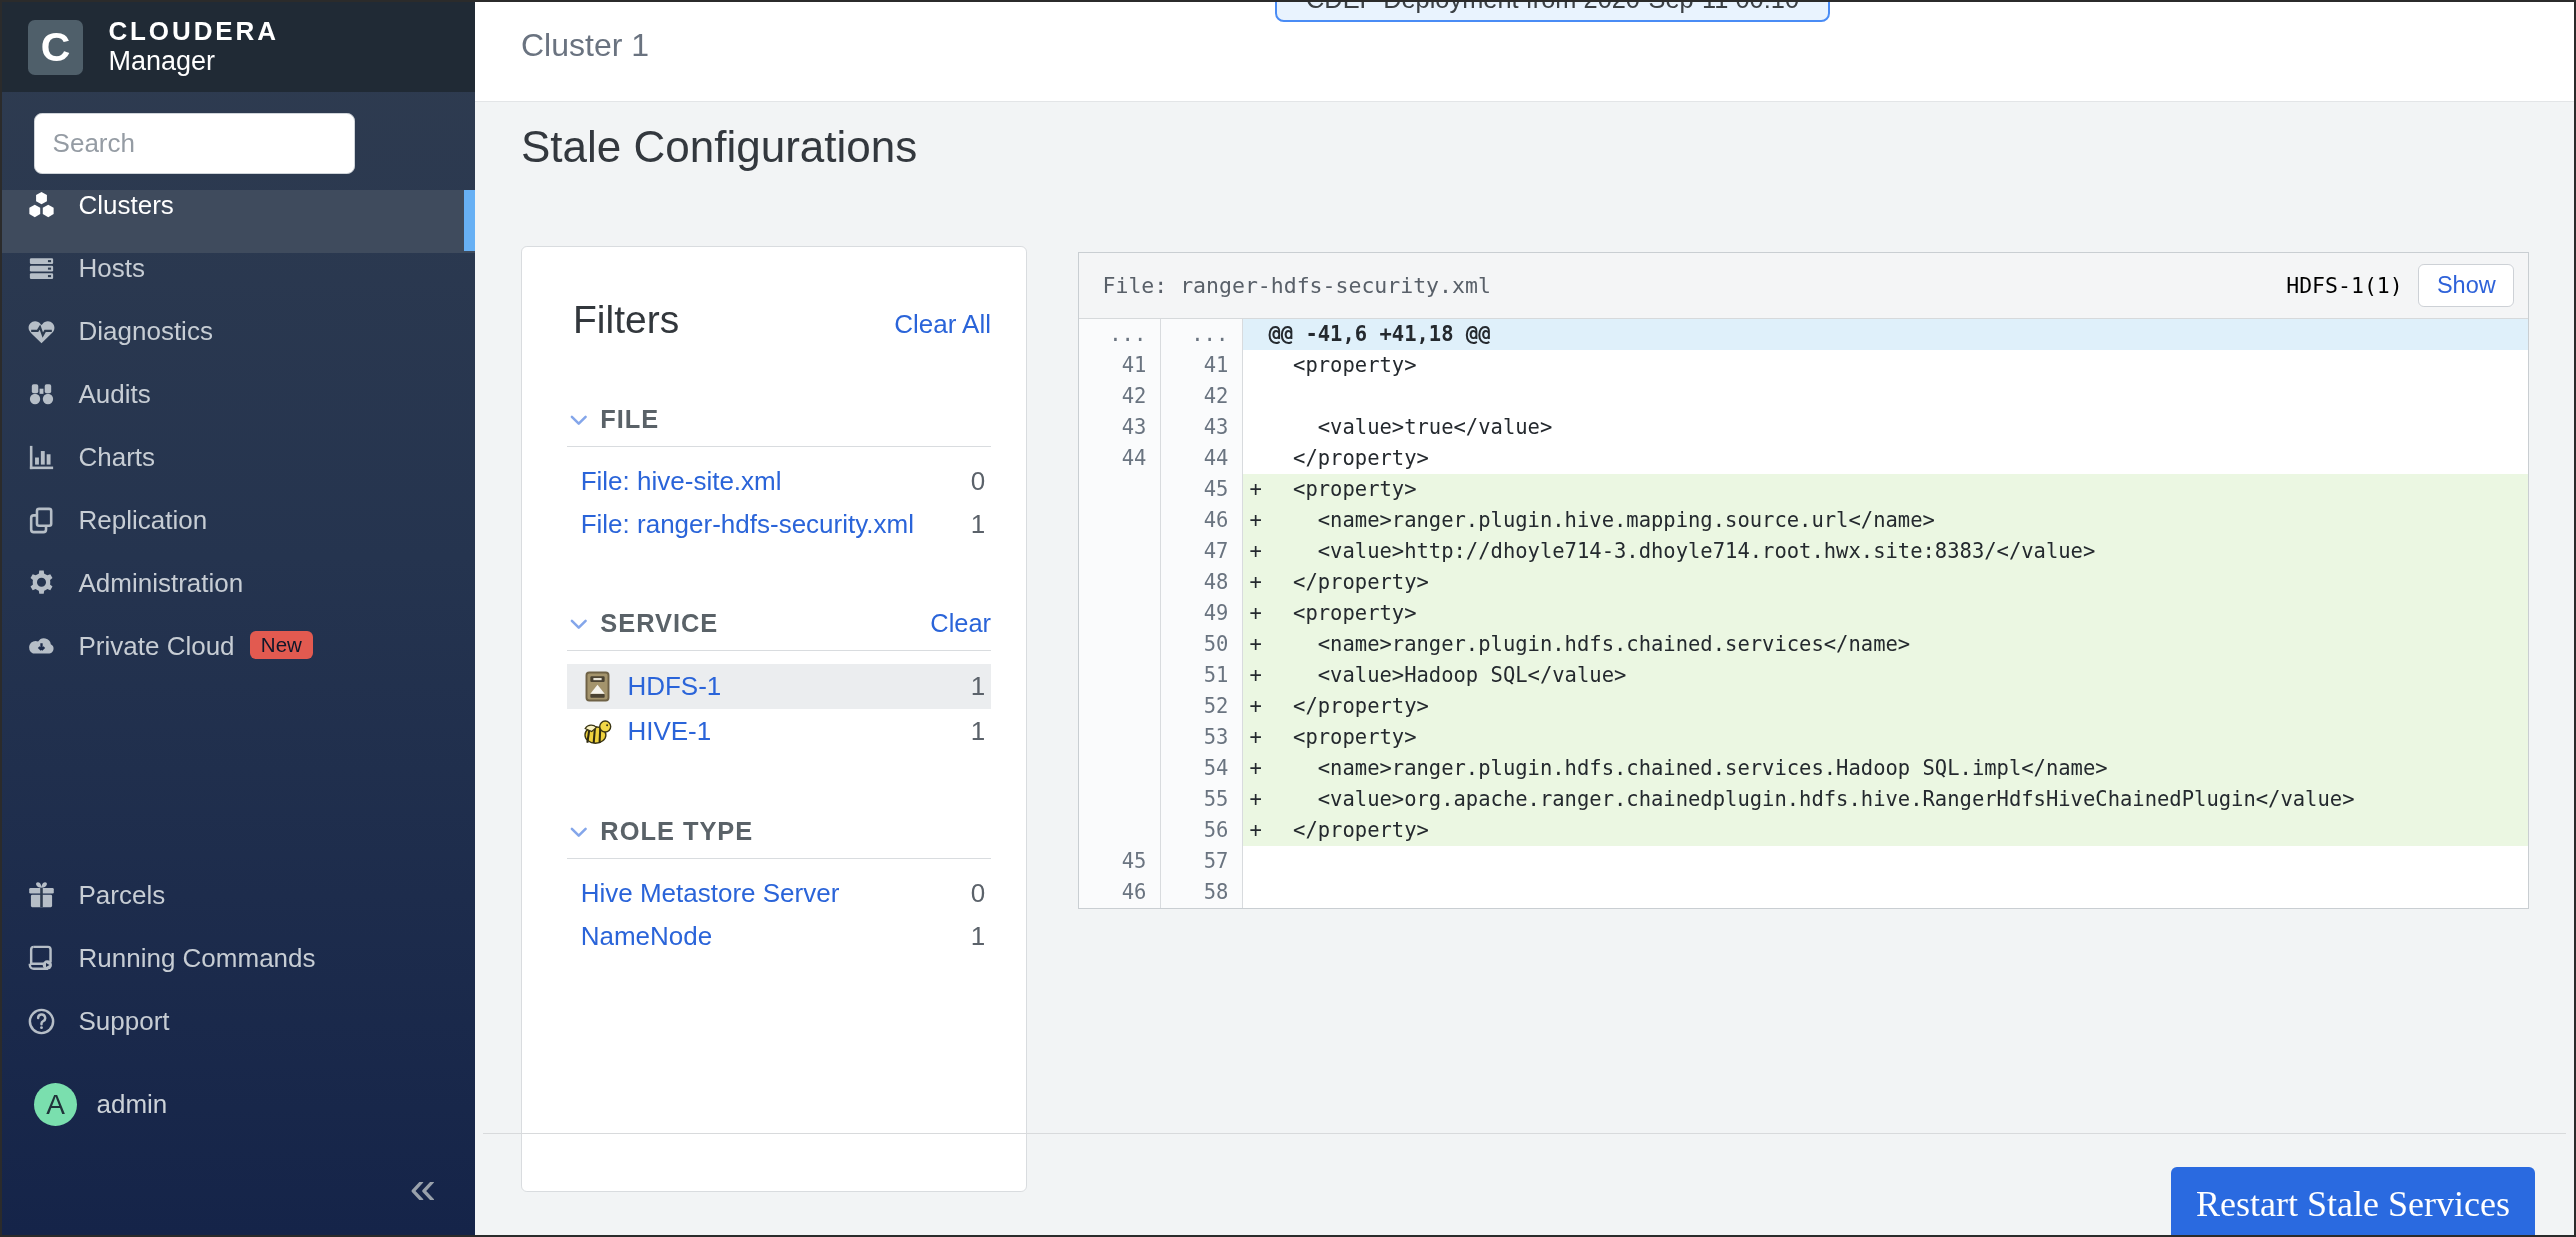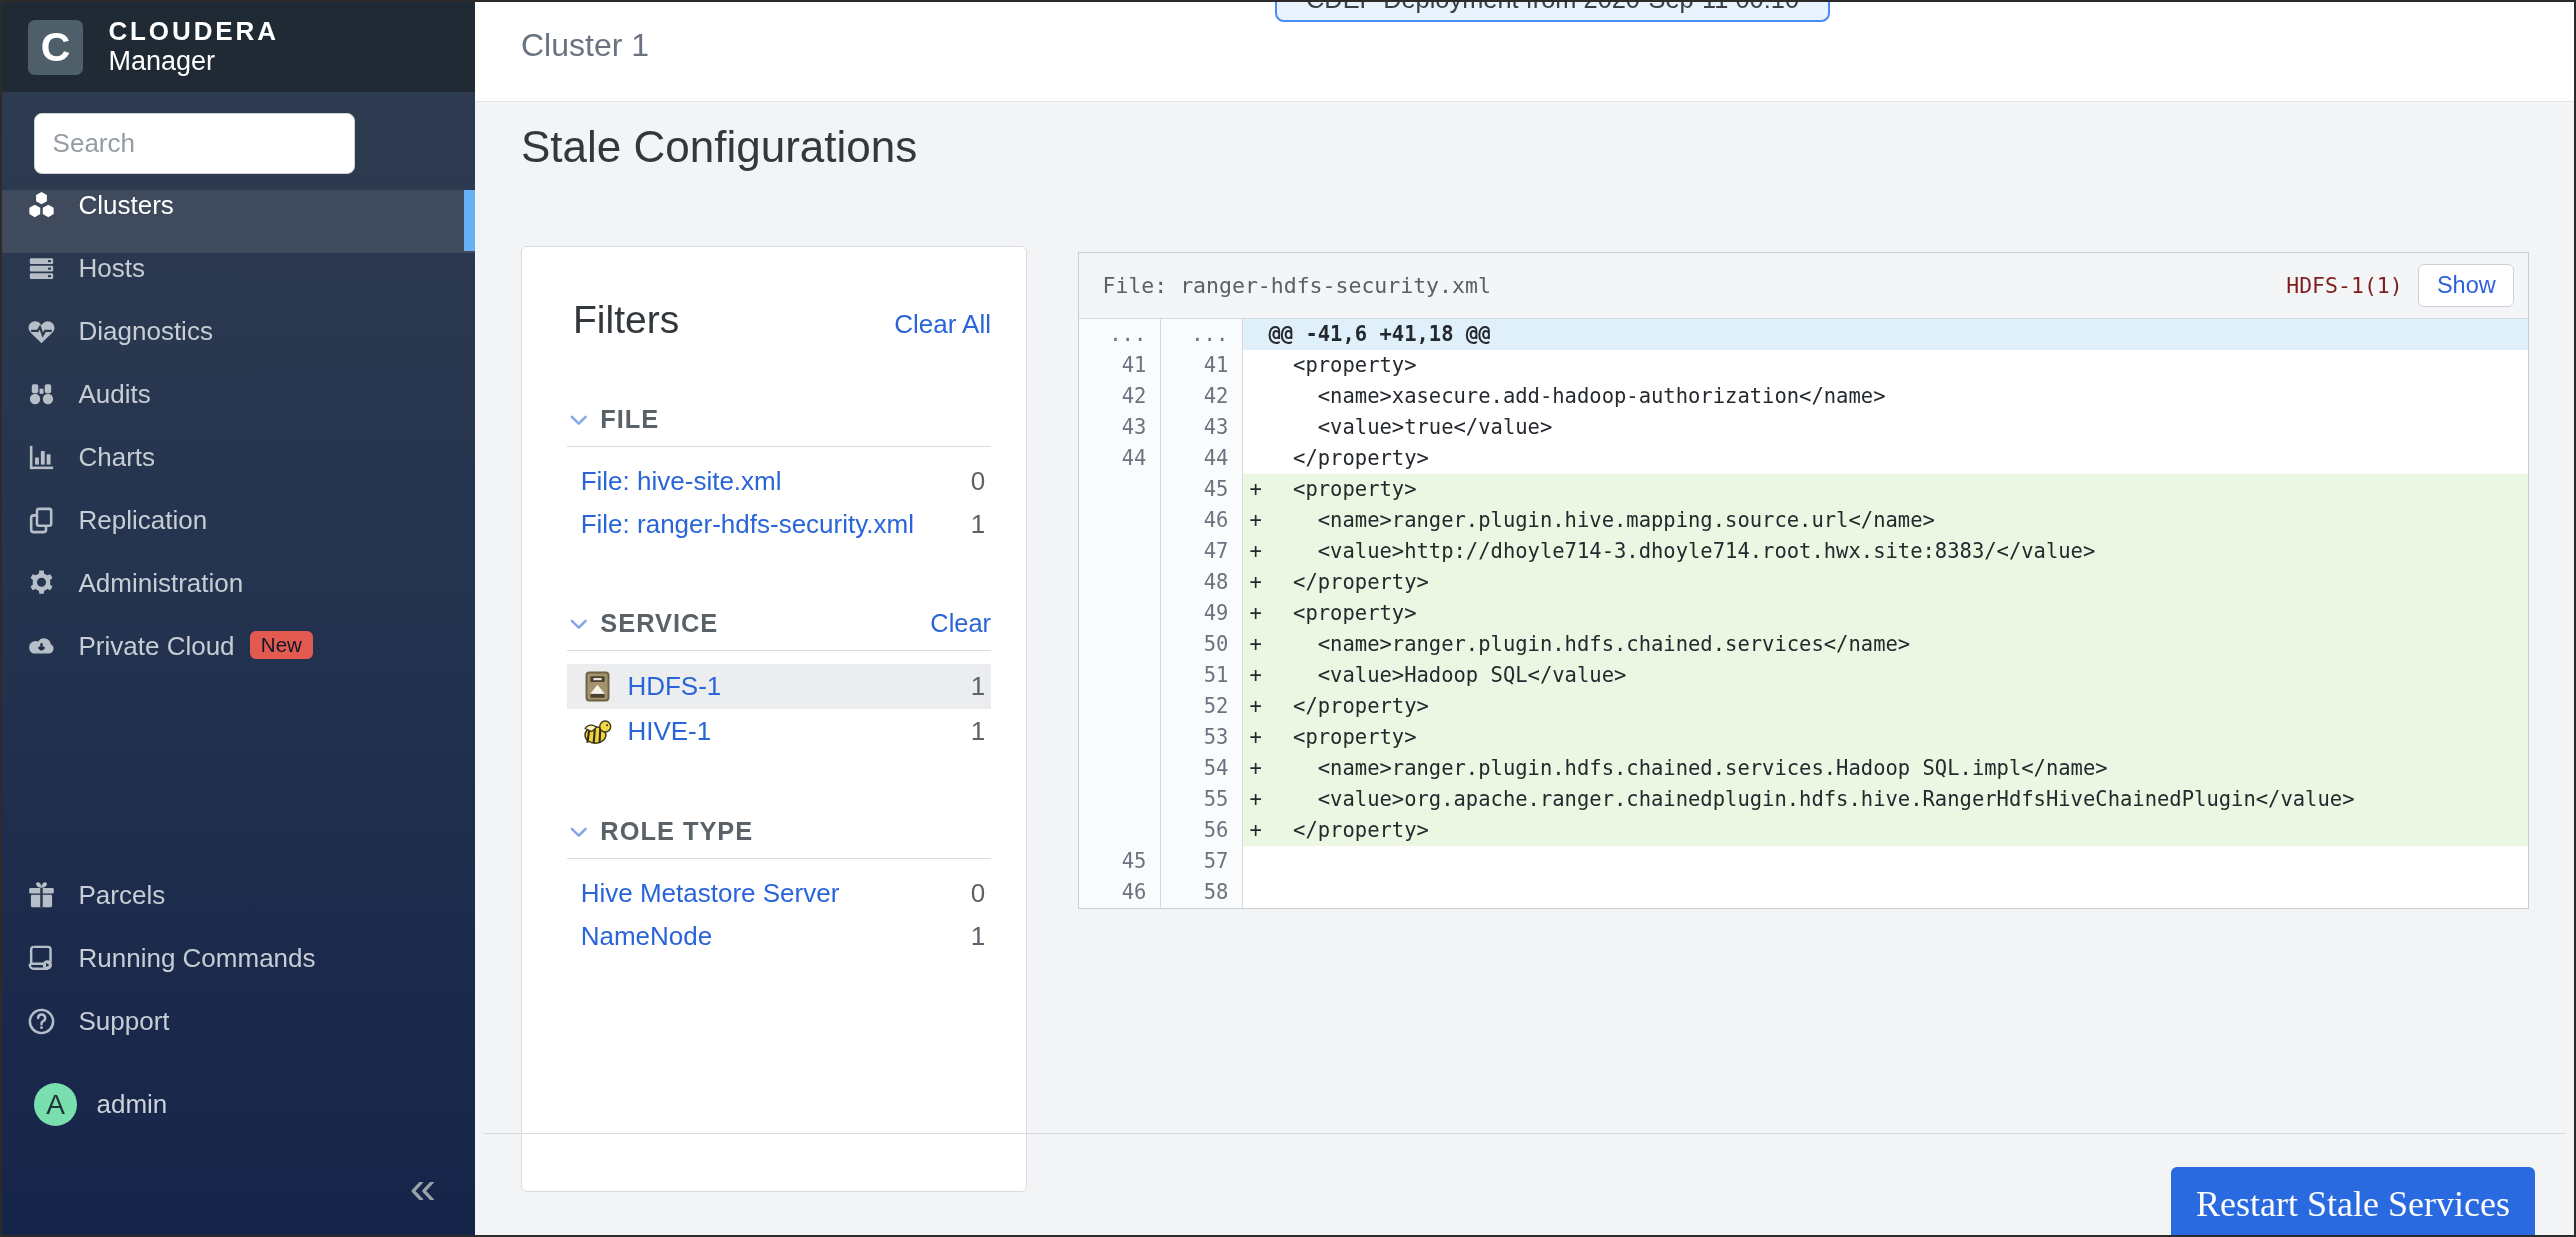--- a/index.html
+++ b/index.html
@@ -61,21 +61,21 @@
   .f-item.selected{background:#ebedef;}
   .f-item .f-ico{width:33px;height:33px;margin-right:13.7px;display:flex;}
   .f-item .f-ico svg{width:33px;height:33px;}
   .f-item a.link{flex:1;}
   .f-count{color:#5b626a;}
   
   .diff-panel{position:absolute;left:603px;top:150px;width:1451px;background:#fff;border:1px solid #c9ced2;box-sizing:border-box;}
   .diff-header{height:65px;background:#f4f5f6;border-bottom:1px solid #d6d9db;display:flex;align-items:center;
     padding:0 13.7px 0 23.5px;font-family:"DejaVu Sans Mono",monospace;}
   .file-label{font-size:21.5px;color:#596069;flex:1;}
-  .scope-label{font-size:21.5px;color:#7f1d1d;margin-right:15.6px;}
+  .scope-label{font-size:21.5px;color:#000000;margin-right:15.6px;}
   .show-btn{background:#fff;border:1px solid #cdd1d6;border-radius:5.9px;color:#2e62d9;font-size:23.5px;
     padding:6.8px 17.6px;cursor:pointer;font-family:"Liberation Sans",sans-serif;}
   .diff-row{display:flex;height:31px;font-family:"DejaVu Sans Mono",monospace;font-size:20.5px;line-height:31px;}
   .dr-old,.dr-new{width:82px;flex:0 0 auto;background:#fafbfc;color:#6a7480;text-align:right;
     padding-right:13.7px;border-right:1px solid #d8dbde;box-sizing:border-box;}
   .dr-content{flex:1;display:flex;background:#fff;color:#24292e;overflow:hidden;}
   .dr-sign{width:25.4px;flex:0 0 auto;text-align:center;}
   .dr-text{white-space:pre;}
   .diff-row.add .dr-content{background:#ebf7e2;}
   .diff-row.hunk .dr-content{background:#dff0fa;font-weight:bold;}
@@ -348,24 +348,20 @@
               <div class="dr-old">41</div>
               <div class="dr-new">41</div>
               <div class="dr-content">
                 <span class="dr-sign"></span>
                 <span class="dr-text">  &lt;property&gt;</span>
               </div>
             </div>
             <div class="diff-row context">
               <div class="dr-old">42</div>
               <div class="dr-new">42</div>
-              <div class="dr-content">
-                <span class="dr-sign"></span>
-                <span class="dr-text">    &lt;name&gt;xasecure.add-hadoop-authorization&lt;/name&gt;</span>
-              </div>
             </div>
             <div class="diff-row context">
               <div class="dr-old">43</div>
               <div class="dr-new">43</div>
               <div class="dr-content">
                 <span class="dr-sign"></span>
                 <span class="dr-text">    &lt;value&gt;true&lt;/value&gt;</span>
               </div>
             </div>
             <div class="diff-row context">

